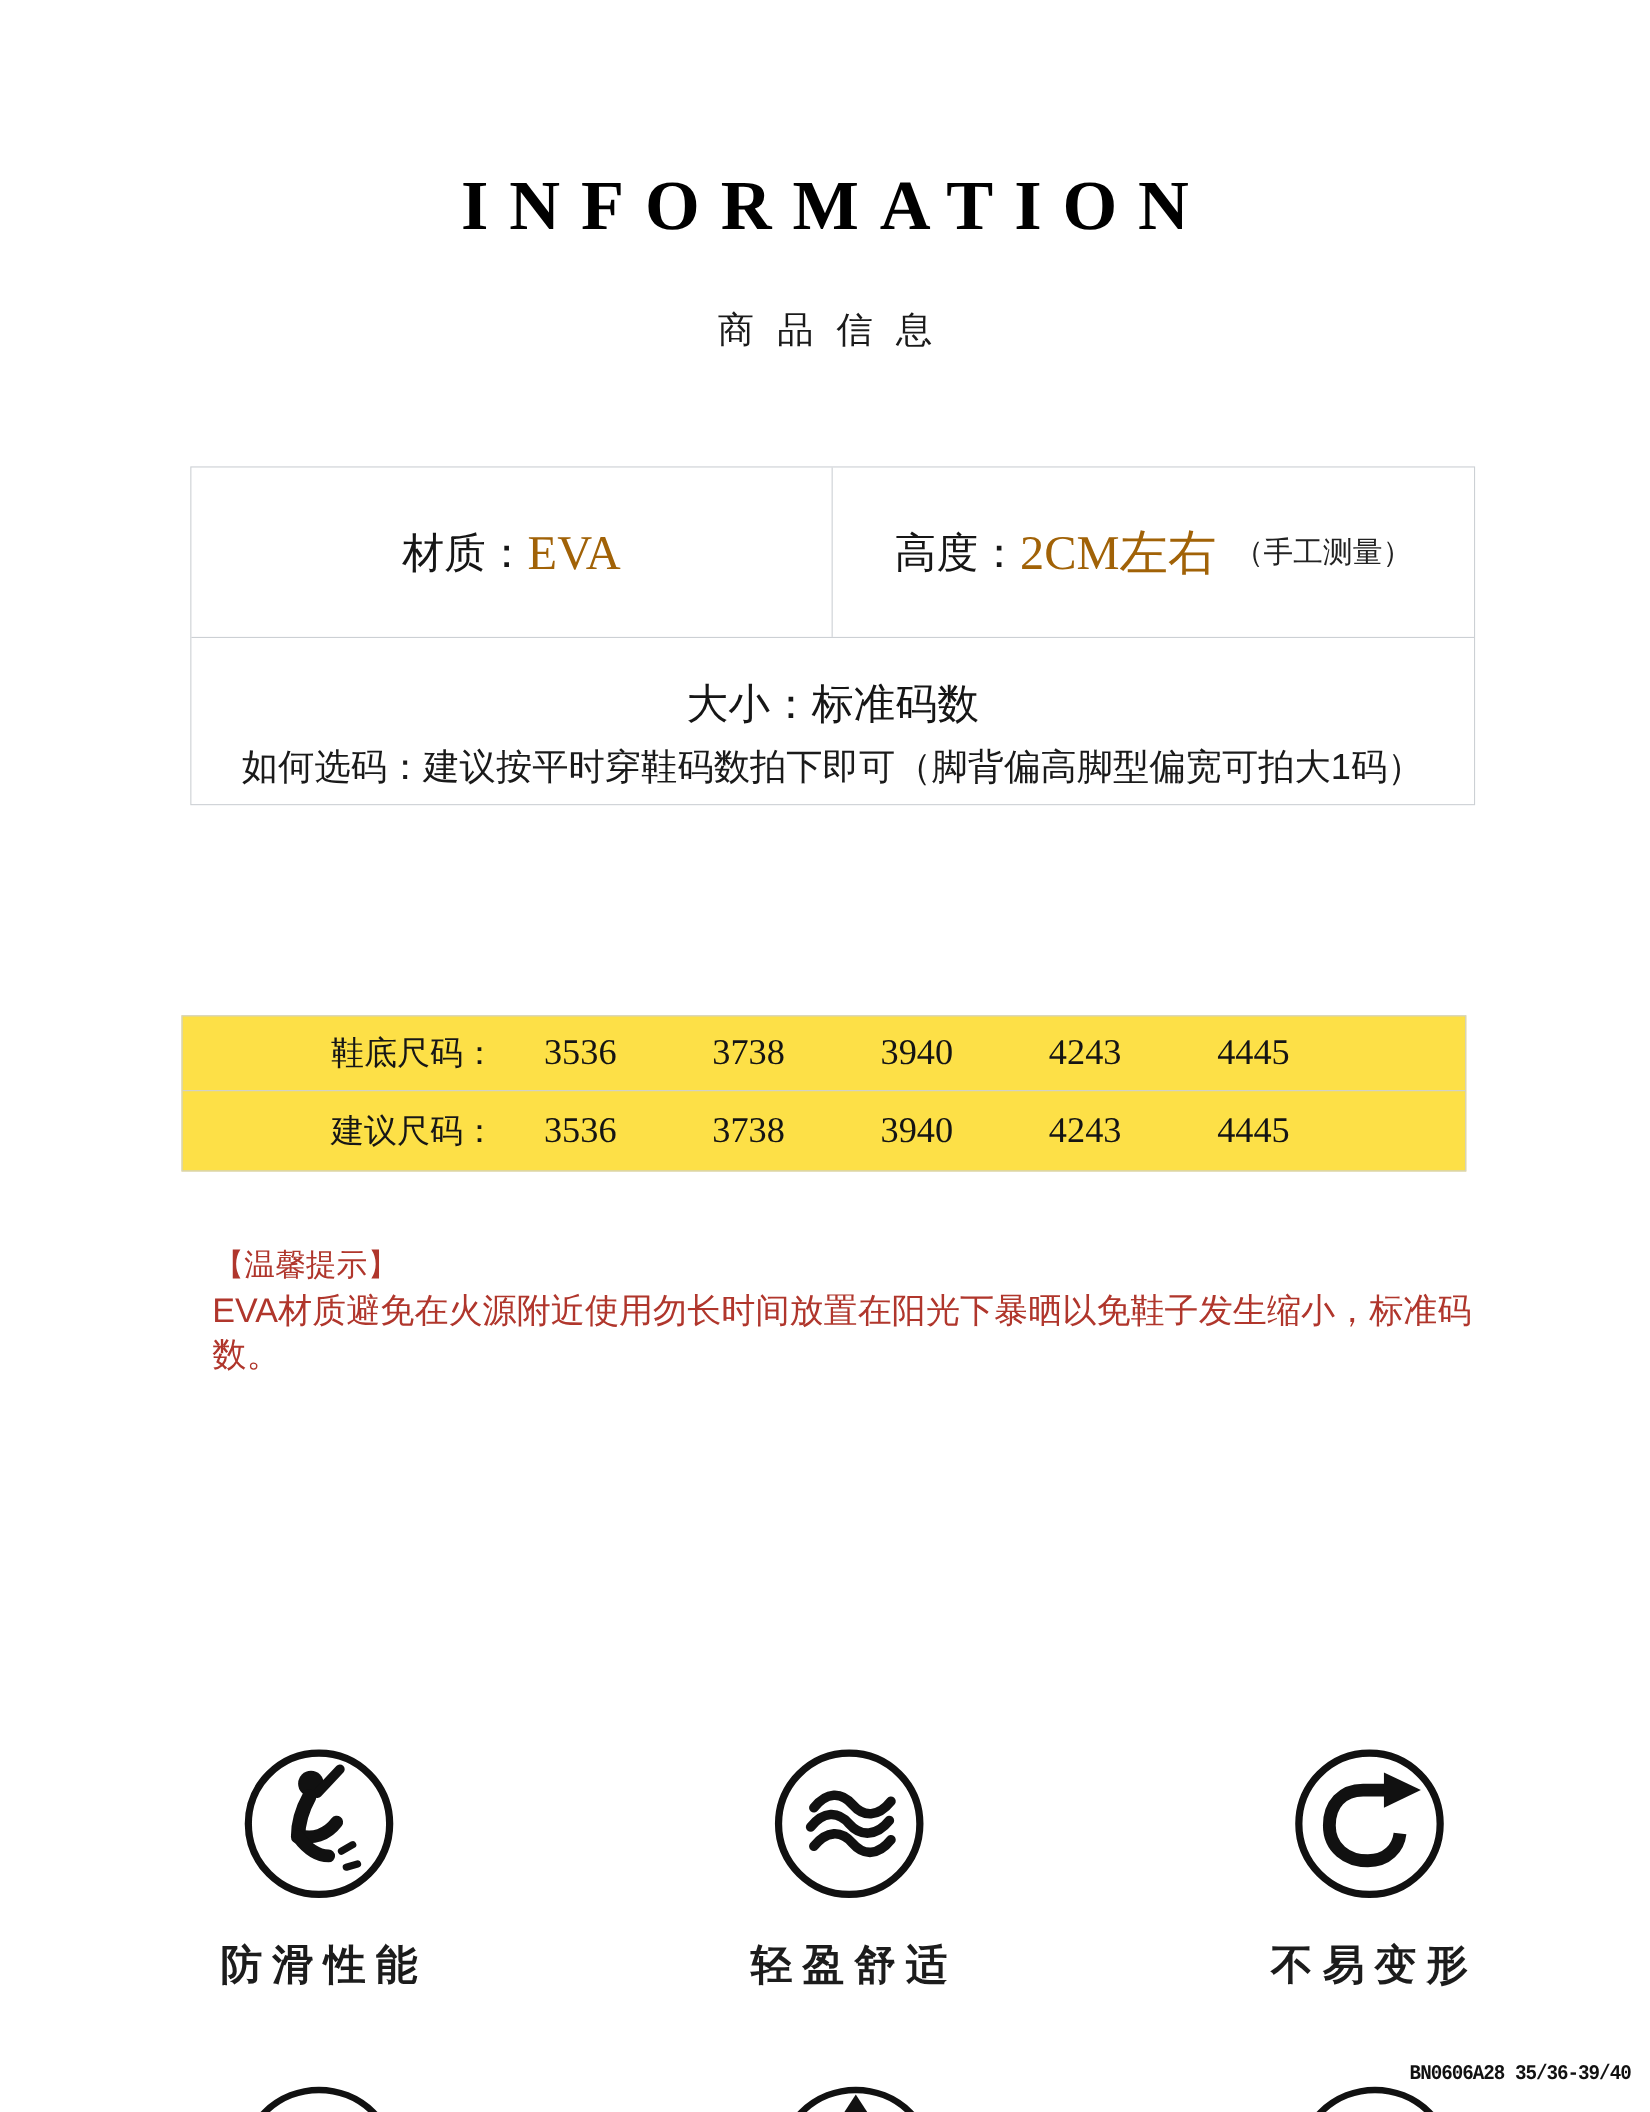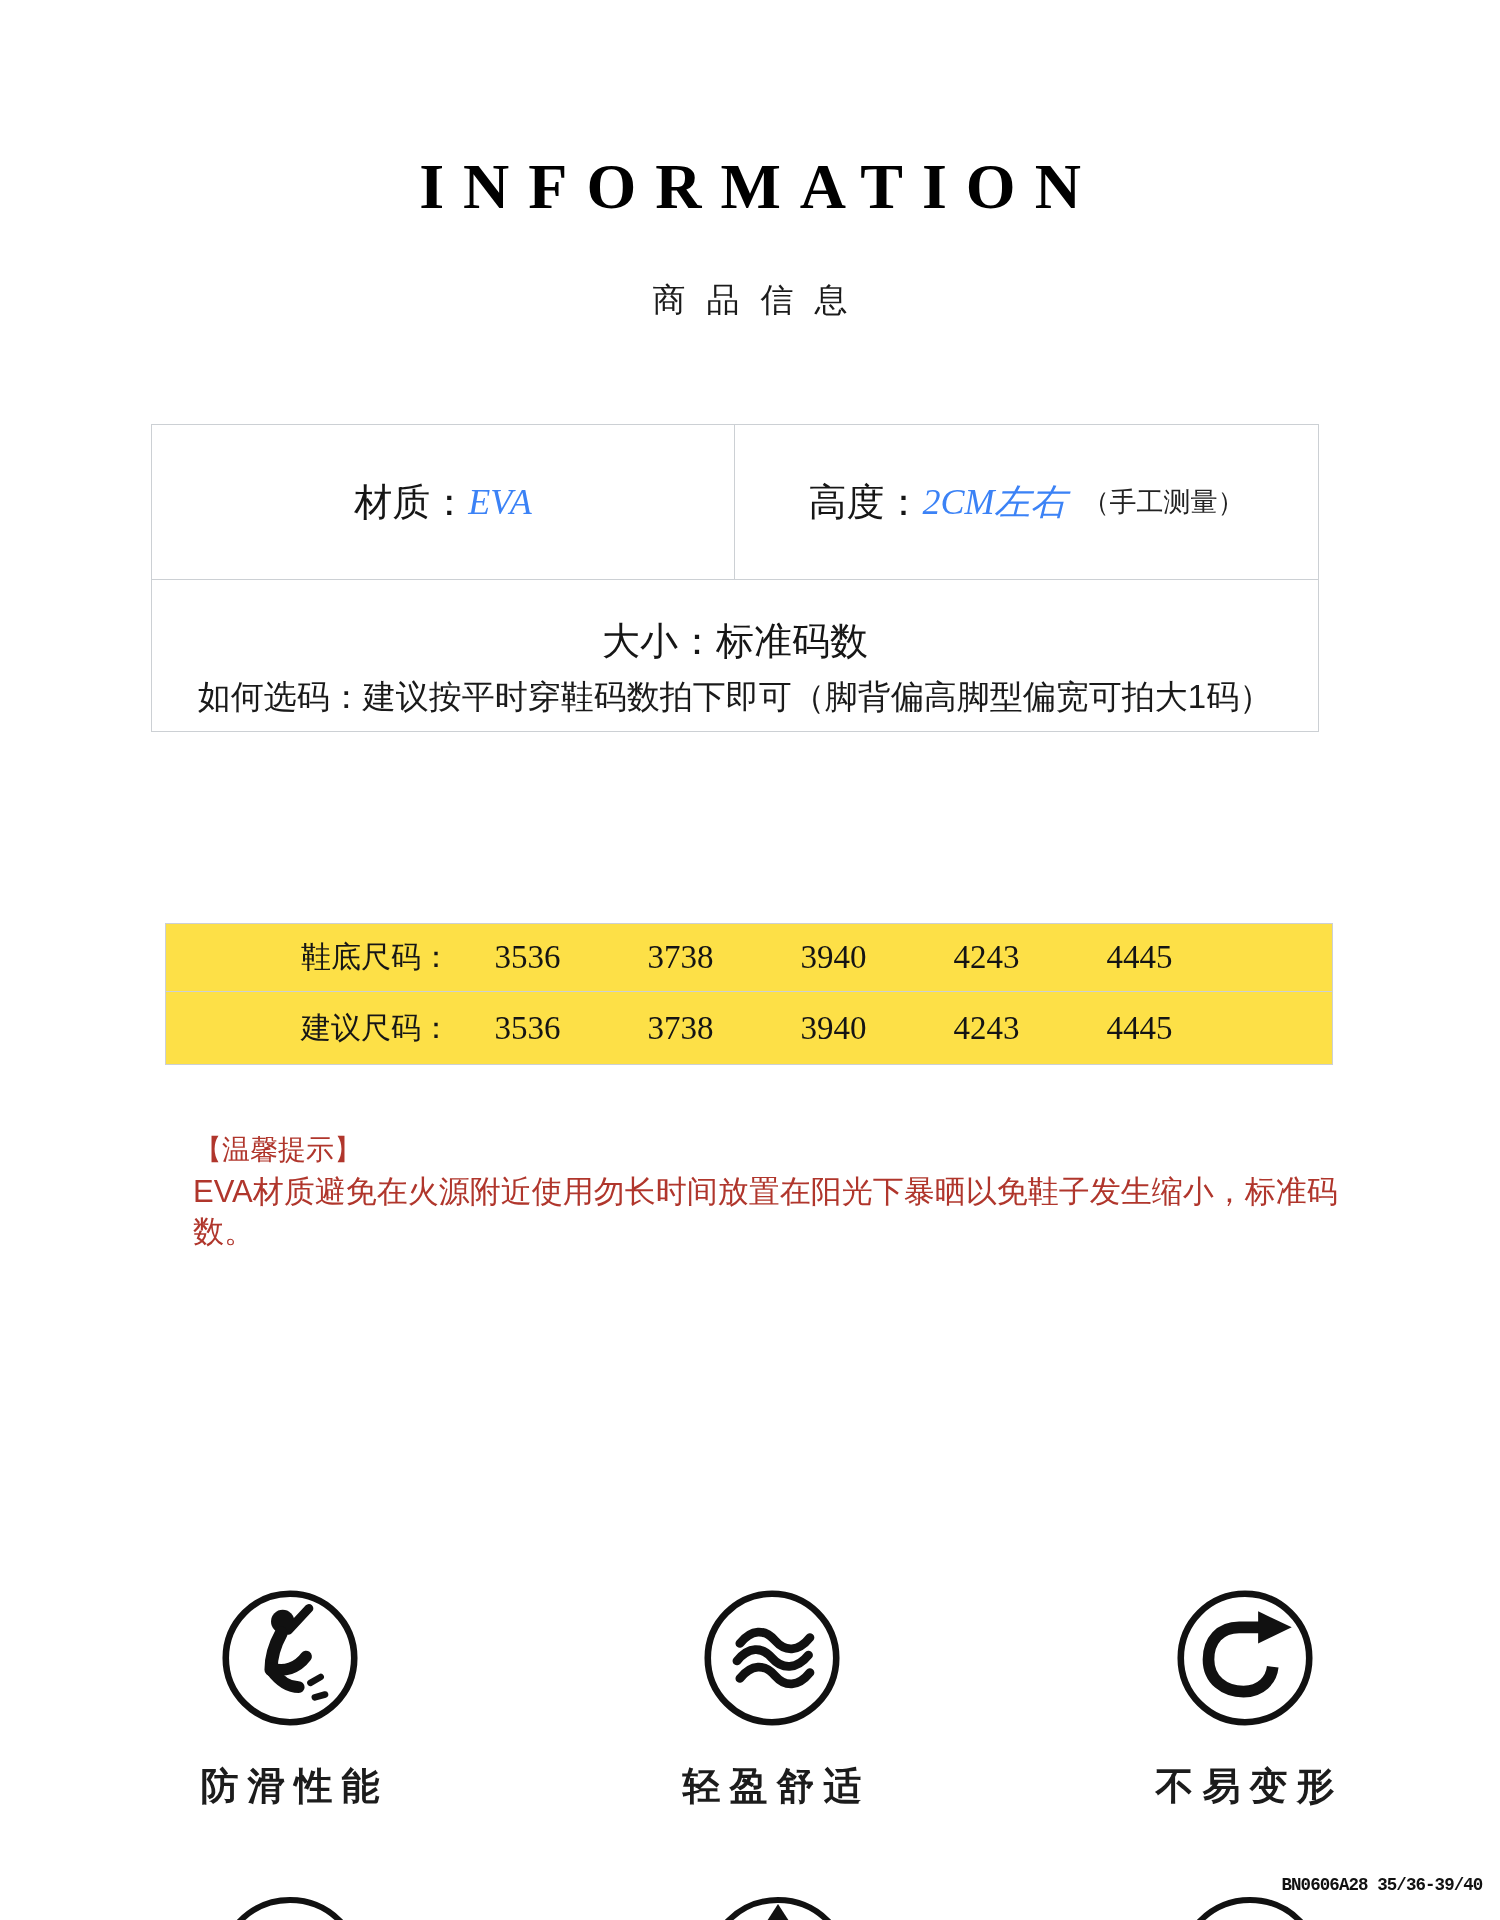--- a/index.html
+++ b/index.html
@@ -17,28 +17,28 @@
     font-weight:700; font-size:64px; line-height:70px;
     letter-spacing:19px; padding-left:19px; color:#000000;
   }
   .subtitle {
     position:absolute; left:0; top:280px; width:1500px;
     text-align:center; font-size:33px; line-height:40px;
     letter-spacing:21px; padding-left:21px; color:#1b1b1b;
   }
   
   .info-table {
-    position:absolute; left:151px; top:424px; width:1168px; height:308px;
+    position:absolute; left:173px; top:424px; width:1168px; height:308px;
     border:1px solid #ccd0d4; background:#fff;
   }
   .info-row1 { display:flex; height:155px; border-bottom:1px solid #ccd0d4; }
   .info-cell { width:50%; display:flex; align-items:center; justify-content:center; }
   .info-cell.left { border-right:1px solid #ccd0d4; }
   .lbl  { font-size:38px; color:#161616; }
-  .val  { font-family:"Liberation Serif", serif; font-size:36px; color:#3b82f6;font-style:italic; }
+  .val  { font-family:"Liberation Serif", serif; font-size:44px; color:#a16207; }
   .note { font-size:27px; color:#222; margin-left:16px; }
   .info-row2 { height:152px; text-align:center; }
   .size-line { margin-top:38px; font-size:38px; line-height:46px; color:#161616; }
   .size-help { margin-top:14px; font-size:33px; line-height:38px; color:#1a1a1a; }
   
   .size-table {
     position:absolute; left:165px; top:923px; width:1168px; height:142px;
     border:1px solid #ccd0d4; background:#fde047;
   }
   .size-row { display:flex; align-items:center; height:68px; }

